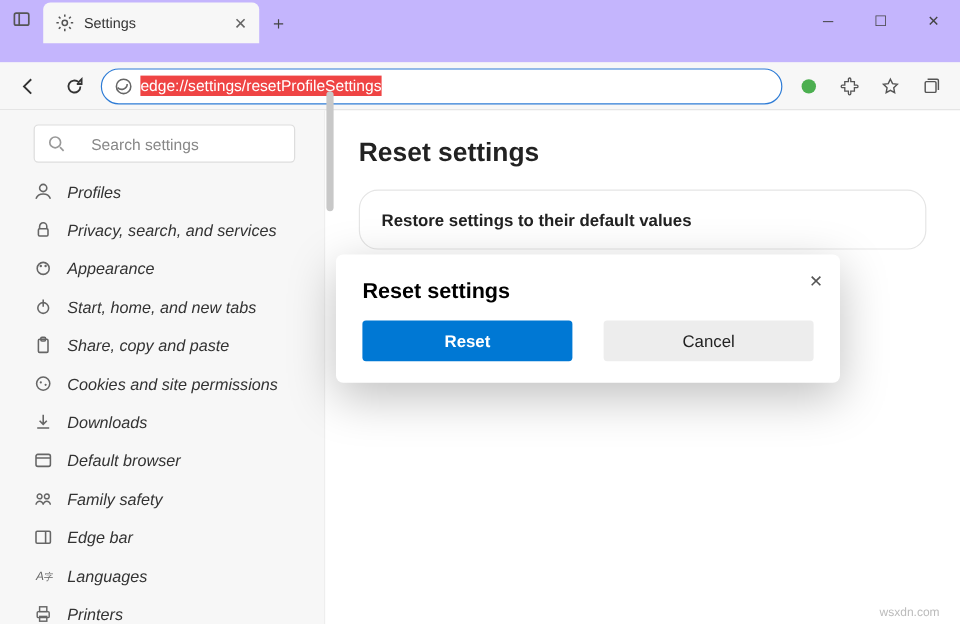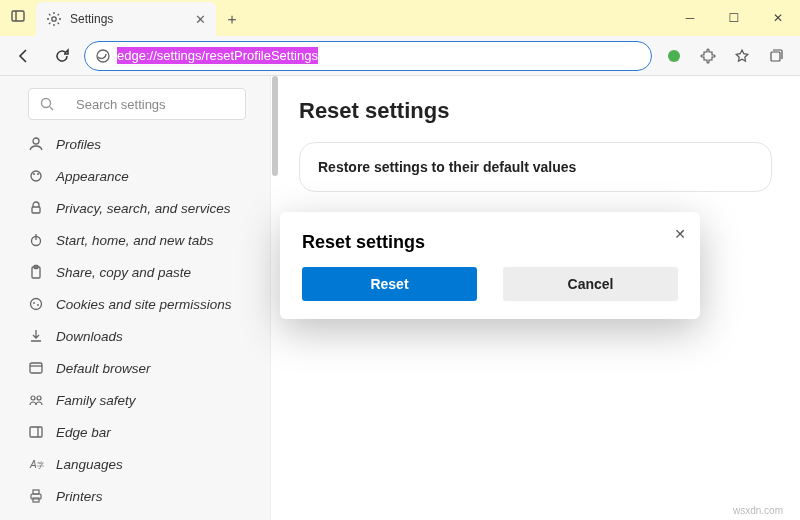--- a/index.html
+++ b/index.html
@@ -1,50 +1,50 @@
 <!DOCTYPE html>
 <html><head>
 <meta charset="utf-8">
 <style>
 * { margin: 0; padding: 0; box-sizing: border-box; font-family: "Segoe UI", -apple-system, sans-serif; }
 body { width: 800px; height: 520px; overflow: hidden; background: #f7f7f7; position: relative; }
 
 
-.titlebar { height: 36px; background: #fef9c3; display: flex; align-items: flex-start; }
+.titlebar { height: 52px; background: #c4b5fd; display: flex; align-items: flex-start; }
 .tab-prefix { display: flex; align-items: center; padding: 8px 10px; }
 .tab { background: #f7f7f7; height: 34px; margin-top: 2px; display: flex; align-items: center; padding: 0 10px; border-radius: 6px 6px 0 0; min-width: 180px; gap: 8px; font-size: 12px; color: #333; }
 .tab .tclose { margin-left: auto; color: #666; font-size: 13px; }
 .newtab { width: 32px; display: flex; align-items: center; justify-content: center; color: #444; font-size: 15px; margin-top:2px; height:34px;}
 .wincontrols { margin-left: auto; display: flex; }
 .wincontrols div { width: 44px; height: 36px; display: flex; align-items: center; justify-content: center; color: #444; font-size: 12px; }
 
 
 .toolbar { height: 40px; background: #f7f7f7; display: flex; align-items: center; padding: 0 8px; gap: 6px; border-bottom: 1px solid #e0e0e0;}
 .tbtn { width: 32px; height: 32px; display: flex; align-items: center; justify-content: center; color: #444; border-radius: 4px; }
 .addrbar { flex: 1; height: 30px; border: 1px solid #2e7cd6; border-radius: 15px; background: #fff; display: flex; align-items: center; padding: 0 10px; gap: 6px; }
-.addrbar .sel { background: #d946ef; color: #fff; font-size: 13px; padding: 1px 0; }
+.addrbar .sel { background: #ef4444; color: #fff; font-size: 13px; padding: 1px 0; }
 .righticons { display: flex; gap: 2px; }
 
 
 .content { display: flex; height: calc(520px - 76px); }
 .sidebar { width: 270px; background: #f7f7f7; padding: 6px 0 6px 18px; overflow-y: auto; }
 .searchwrap { margin: 6px 24px 8px 10px; height: 32px; border: 1px solid #ddd; border-radius: 4px; background: #fff; display: flex; align-items: center; padding: 0 10px; gap: 21px; color: #888; font-size: 13px; }
 .navitem { display: flex; align-items: center; gap: 12px; padding: 8px 10px; font-size: 13.5px; color: #333; border-radius: 4px; margin-right: 12px; font-style: italic; }
 .navitem .ico { width: 16px; color: #666; display:flex; justify-content:center;}
 .main { flex: 1; background: #fff; padding: 22px 28px; position: relative; border-left: 1px solid #eee;}
 .main h1 { font-size: 22px; font-weight: 600; color: #222; margin-bottom: 18px; }
 .card { border: 1px solid #e5e5e5; border-radius: 16px; padding: 16px 18px; font-size: 14px; color: #222; font-weight: 600; }
 
 .scrolldiv { position: absolute; left: 272px; top: 76px; width: 6px; height: 100px; background: #c8c8c8; border-radius: 3px; }
 .modal { position: absolute; left: 280px; top: 212px; width: 420px; background: #fff; border-radius: 6px; box-shadow: 0 12px 40px rgba(0,0,0,0.25); padding: 20px 22px 18px; }
 .modal h2 { font-size: 18px; font-weight: 600; margin-bottom: 14px; }
 .modal .close { position: absolute; right: 14px; top: 14px; color: #555; font-size: 14px; }
 .modal p { font-size: 13.5px; color: #555; line-height: 1.45; margin-bottom: 18px; }
 .modal .btns { display: flex; gap: 26px; }
-.modal button { flex: 1; height: 34px; border: none; border-radius: 3px; font-size: 14px; font-weight: bold; }
+.modal button { flex: 1; height: 34px; border: none; border-radius: 3px; font-size: 14px; }
 .modal .primary { background: #0078d4; color: #fff; font-weight: 600; }
 .modal .secondary { background: #ededed; color: #222; }
 
 .watermark { position: absolute; right: 17px; bottom: 4px; font-size: 10px; color: #bbb; }
 svg { width: 16px; height: 16px; }
 </style>
 </head>
 <body>
 
 <div class="titlebar">
@@ -128,35 +128,35 @@
           <svg viewBox="0 0 16 16">
             <circle cx="8" cy="5" r="3" fill="none" stroke="#666" stroke-width="1.3"></circle>
             <path d="M2 14c1-3 4-4 6-4s5 1 6 4" fill="none" stroke="#666" stroke-width="1.3"></path>
           </svg>
         </span>
         <span>Profiles</span>
       </div>
     <div class="navitem">
         <span class="ico">
           <svg viewBox="0 0 16 16">
+            <rect x="4" y="7" width="8" height="6" rx="1" fill="none" stroke="#666" stroke-width="1.3"></rect>
+            <path d="M5 7V5a3 3 0 016 0v2" fill="none" stroke="#666" stroke-width="1.3"></path>
+          </svg>
+        </span>
+        <span>Privacy, search, and services</span>
+      </div>
+    <div class="navitem">
+        <span class="ico">
+          <svg viewBox="0 0 16 16">
             <circle cx="8" cy="8" r="5" fill="none" stroke="#666" stroke-width="1.3"></circle>
             <circle cx="6" cy="6" r="1" fill="#666"></circle>
             <circle cx="10" cy="6" r="1" fill="#666"></circle>
           </svg>
         </span>
         <span>Appearance</span>
-      </div>
-    <div class="navitem">
-        <span class="ico">
-          <svg viewBox="0 0 16 16">
-            <rect x="4" y="7" width="8" height="6" rx="1" fill="none" stroke="#666" stroke-width="1.3"></rect>
-            <path d="M5 7V5a3 3 0 016 0v2" fill="none" stroke="#666" stroke-width="1.3"></path>
-          </svg>
-        </span>
-        <span>Privacy, search, and services</span>
       </div>
     <div class="navitem">
         <span class="ico">
           <svg viewBox="0 0 16 16">
             <circle cx="8" cy="9" r="4.5" fill="none" stroke="#666" stroke-width="1.3"></circle>
             <line x1="8" y1="2" x2="8" y2="8" stroke="#666" stroke-width="1.3"></line>
           </svg>
         </span>
         <span>Start, home, and new tabs</span>
       </div>

